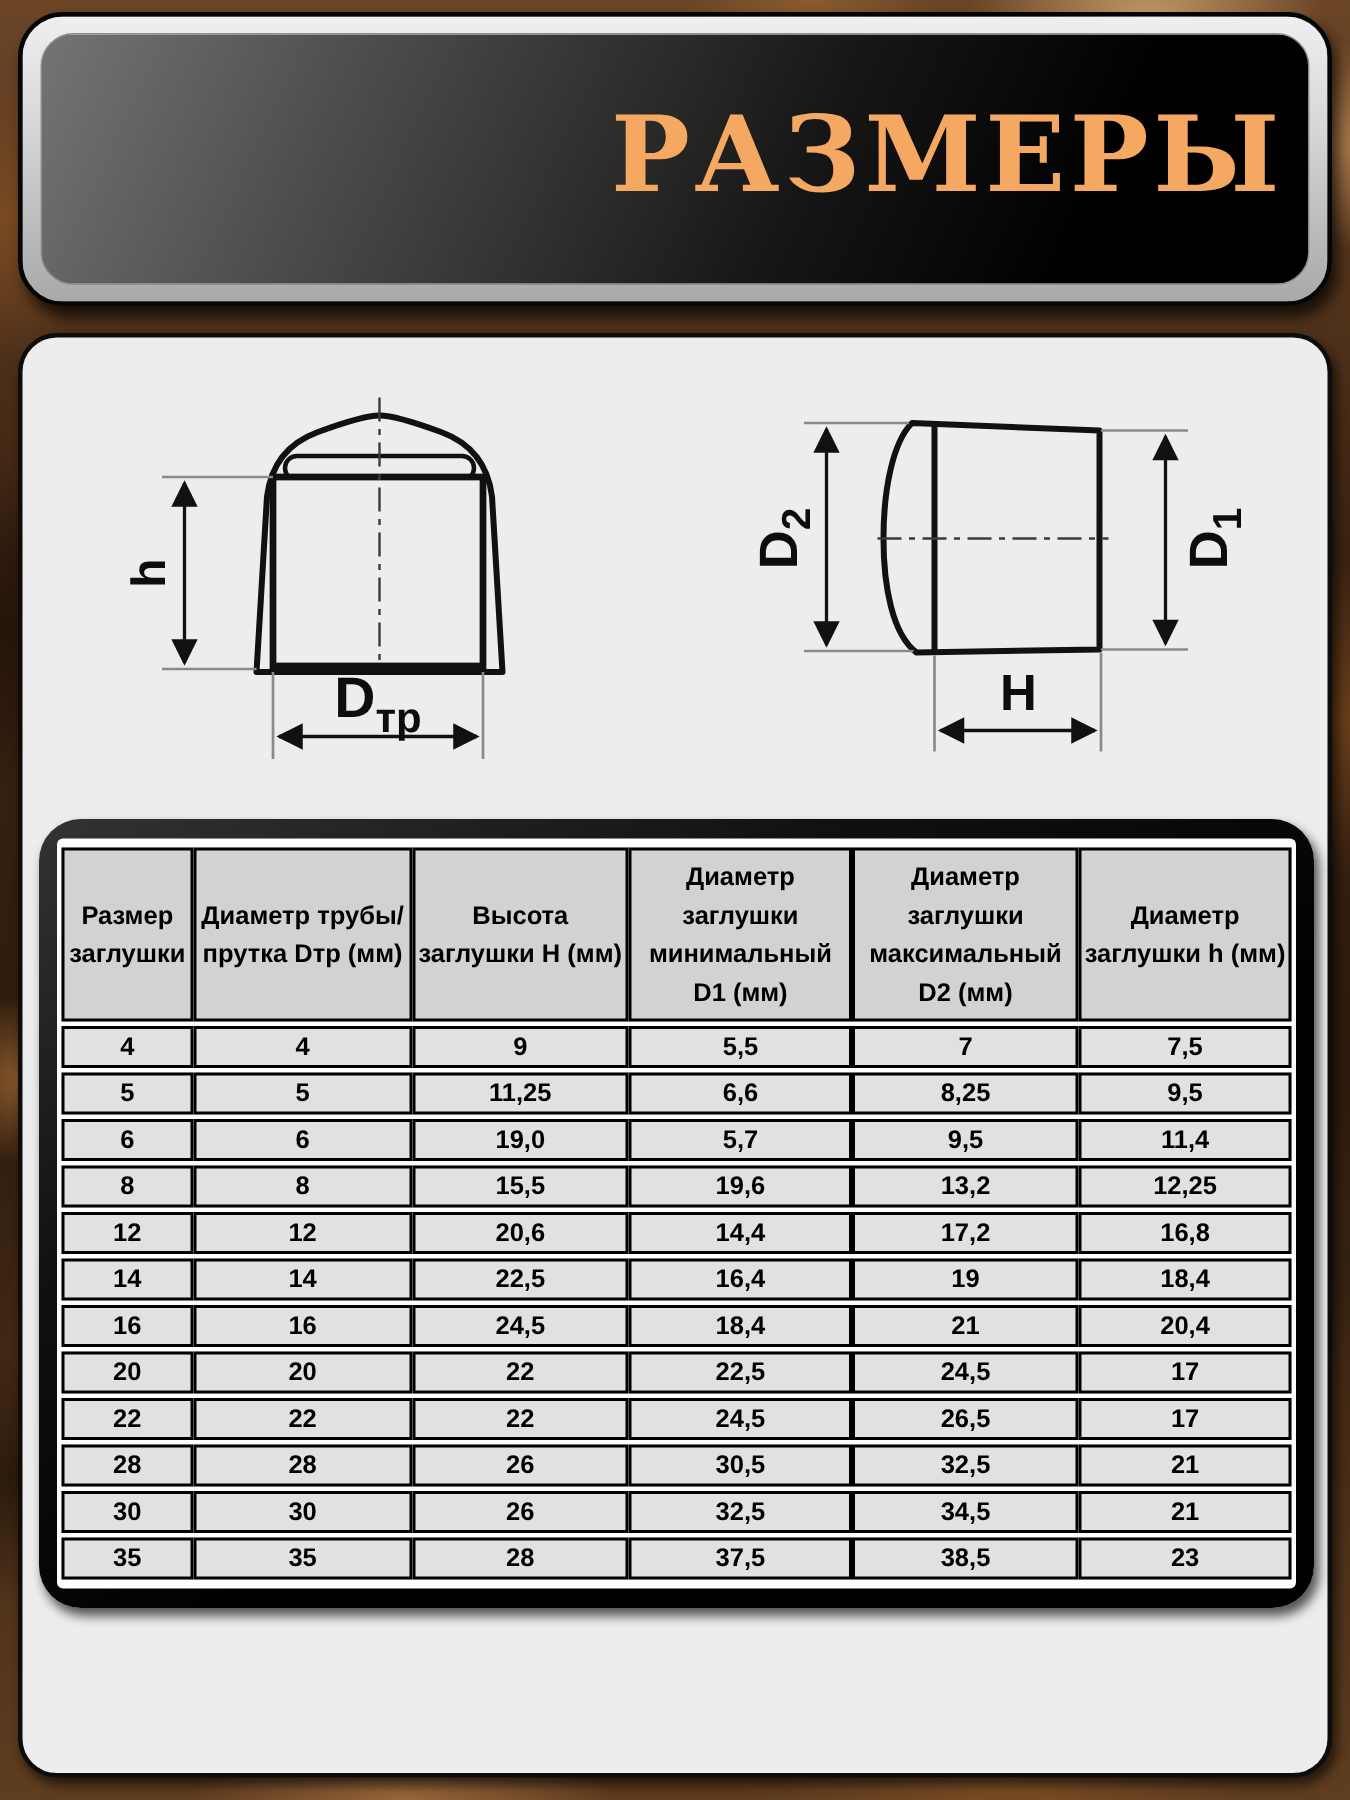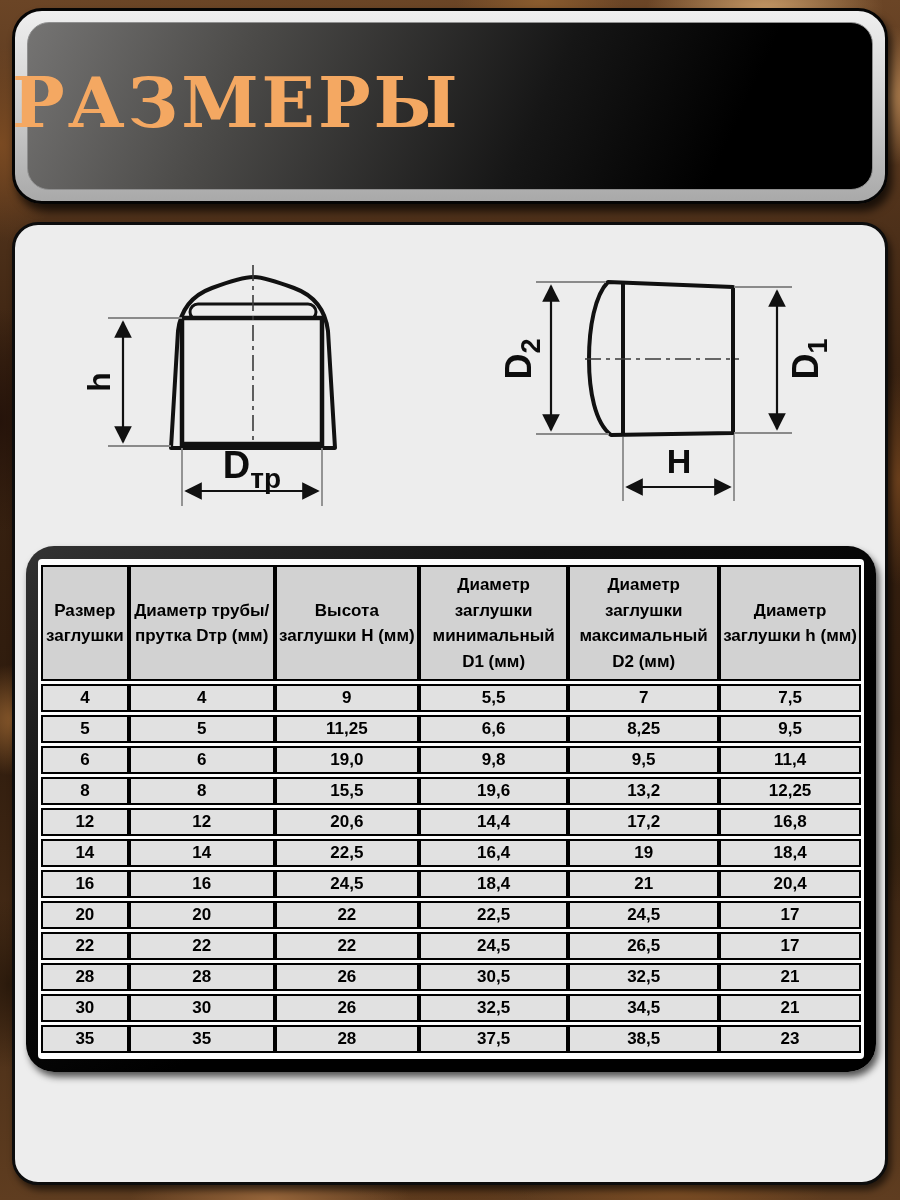--- a/index.html
+++ b/index.html
@@ -26,21 +26,21 @@
   .banner{
     position:absolute;left:12px;top:8px;width:876px;height:196px;box-sizing:border-box;
     border:3px solid #050505;border-radius:30px;padding:11px 12px;
     background:linear-gradient(180deg,#efefef 0%,#d6d6d6 40%,#a9a9a9 100%);
     box-shadow:4px 7px 9px rgba(0,0,0,0.7);
   }
   .banner-inner{
     width:100%;height:100%;box-sizing:border-box;border-radius:22px;
     border:1px solid #8f8f8f;
     background:linear-gradient(115deg,#757473 0%,#4c4b49 25%,#161616 60%,#000 82%);
-    display:flex;align-items:center;justify-content:flex-start;
+    display:flex;align-items:center;justify-content:flex-end;
   }
   .banner-title{
     margin:0;font-family:"DejaVu Serif",serif;font-weight:bold;
     font-size:70px;letter-spacing:3px;color:#f4a862;transform:translate(-16px,-4px);
   }
   
   .panel{
     position:absolute;left:12px;top:222px;width:876px;height:963px;box-sizing:border-box;
     background:#ededed;border:3px solid #0d0d0d;border-radius:26px;
     box-shadow:3px 5px 7px rgba(0,0,0,0.6);
@@ -165,21 +165,21 @@
               <td>5</td>
               <td>11,25</td>
               <td>6,6</td>
               <td>8,25</td>
               <td>9,5</td>
             </tr>
             <tr>
               <td>6</td>
               <td>6</td>
               <td>19,0</td>
-              <td>9,8</td>
+              <td>5,7</td>
               <td>9,5</td>
               <td>11,4</td>
             </tr>
             <tr>
               <td>8</td>
               <td>8</td>
               <td>15,5</td>
               <td>19,6</td>
               <td>13,2</td>
               <td>12,25</td>

